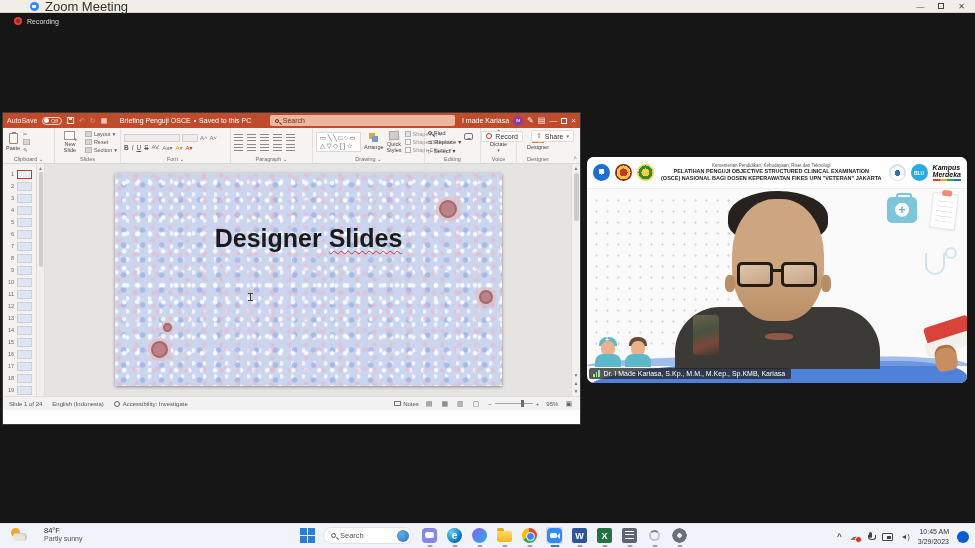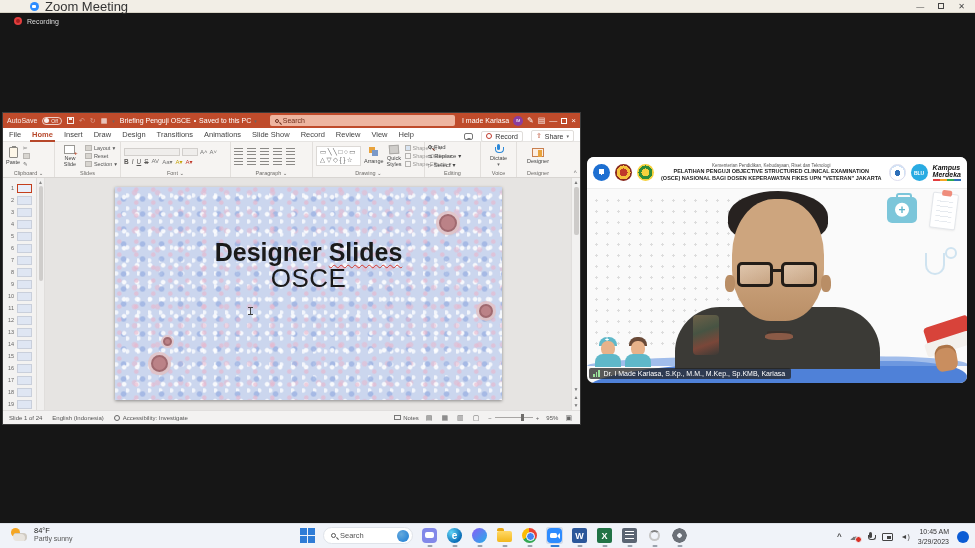--- a/index.html
+++ b/index.html
@@ -183,21 +183,21 @@
   .ff-white{position:absolute;right:0;top:16px;width:46px;height:14px;background:#f3f0ec;transform:rotate(-18deg);border-radius:3px;}
   .ff-hand{position:absolute;right:14px;bottom:2px;width:22px;height:26px;background:#c98e5f;border-radius:40% 40% 30% 30%;transform:rotate(-10deg);box-shadow:inset 0 3px 0 rgba(120,70,30,.35);}
   .wave{position:absolute;left:0;right:0;bottom:-6px;height:28px;background:#4f81d8;border-radius:55% 18% 0 0/100% 55% 0 0;}
   .wave::after{content:"";position:absolute;left:0;right:0;top:-5px;height:10px;background:#7ba3e4;border-radius:50% 30% 0 0/100% 80% 0 0;opacity:.7;}
   .name-label{position:absolute;left:2px;bottom:4px;background:rgba(35,35,35,.75);color:#fff;font-size:7px;display:flex;align-items:center;gap:4px;padding:2px 6px 2px 4px;border-radius:2px;z-index:6;}
   .vol-ic{display:flex;align-items:flex-end;gap:1px;height:7px;}
   .vol-ic i{width:1.5px;background:#9be29b;display:block;}
   .vol-ic i:nth-child(1){height:3px;} .vol-ic i:nth-child(2){height:5px;} .vol-ic i:nth-child(3){height:7px;}
   
   #taskbar{position:absolute;left:0;top:523px;width:975px;height:25px;background:#f0f3f9;border-top:1px solid #dfe3e9;}
-  .weather{position:absolute;left:10px;top:2px;display:flex;align-items:center;gap:6px;}
+  .weather{position:absolute;left:10px;top:2px;display:flex;align-items:center;gap:16px;}
   .w-ic{width:18px;height:16px;position:relative;}
   .w-ic::before{content:"";position:absolute;left:1px;top:1px;width:9px;height:9px;border-radius:50%;background:#f5a623;}
   .w-ic::after{content:"";position:absolute;left:3px;top:6px;width:14px;height:8px;border-radius:5px;background:#e8e4de;box-shadow:-2px 1px 0 #cfcac2 inset;}
   .w-txt{line-height:1.25;}
   .w-temp{font-size:7.5px;color:#222;}
   .w-cond{font-size:7px;color:#555;}
   .tb-center{position:absolute;left:300px;top:3px;display:flex;align-items:center;gap:8px;}
   .win-logo{display:grid;grid-template-columns:7px 7px;grid-template-rows:7px 7px;gap:1px;cursor:pointer;}
   .win-logo i{background:#2f7cd6;display:block;}
   .tb-search{width:90px;height:17px;background:#fff;border:1px solid #dfe3e9;border-radius:9px;display:flex;align-items:center;gap:4px;padding:0 3px 0 7px;color:#555;font-size:7.5px;}
@@ -289,46 +289,20 @@
       <span>I made Kariasa</span>
       <span class="avatar">IM</span>
       <span class="tb-ic">✎</span>
       <span class="tb-ic">▤</span>
       <span class="tb-ic">—</span>
       <span class="ppt-win-max"></span>
       <span class="tb-ic">×</span>
     </span>
   </div>
 
-  <div class="ppt-menu">
-
-      <span class="mtab">File</span>
-
-      <span class="mtab active">Home</span>
-
-      <span class="mtab">Insert</span>
-
-      <span class="mtab">Draw</span>
-
-      <span class="mtab">Design</span>
-
-      <span class="mtab">Transitions</span>
-
-      <span class="mtab">Animations</span>
-
-      <span class="mtab">Slide Show</span>
-
-      <span class="mtab">Record</span>
-
-      <span class="mtab">Review</span>
-
-      <span class="mtab">View</span>
-
-      <span class="mtab">Help</span>
-    </div>
   <div class="menu-right" style="position:absolute;right:6px;top:17px;z-index:3;">
     <span class="cmt"></span>
     <span class="btn-rec">
       <span class="rec-ring"></span>
       <span>Record</span>
     </span>
     <span class="btn-share">
       <span class="share-gl">⇧</span>
       <span>Share</span>
       <span class="caret">▾</span>
@@ -559,21 +533,20 @@
         </div>
       </div>
     <div class="tscroll">
       <span class="sarr">▲</span>
       <span class="sthumb"></span>
     </div>
     <div class="canvas">
       <div id="slide">
         <div class="slide-title">
           <div class="st-l1"><span>Designer </span><span class="wavy">Slides</span></div>
-          <div class="st-l2">OSCE</div>
         </div>
         <span class="deco" style="left:324px;top:27px;width:18px;height:18px;"></span>
         <span class="deco" style="left:364px;top:117px;width:14px;height:14px;"></span>
         <span class="deco" style="left:36px;top:168px;width:17px;height:17px;"></span>
         <span class="deco small" style="left:48px;top:150px;width:9px;height:9px;"></span>
         <span class="ibeam" style="left:135px;top:120px;"></span>
       </div>
     </div>
     <div class="vscroll">
       <span>▲</span>

